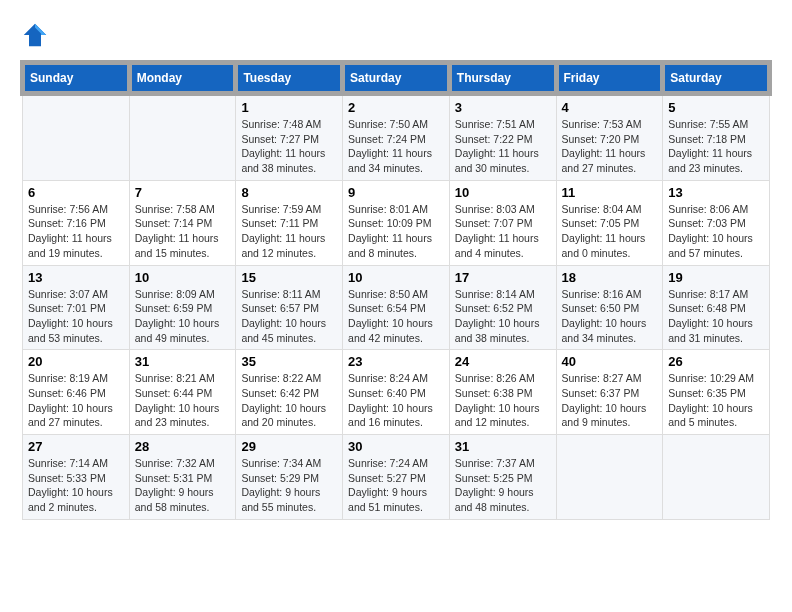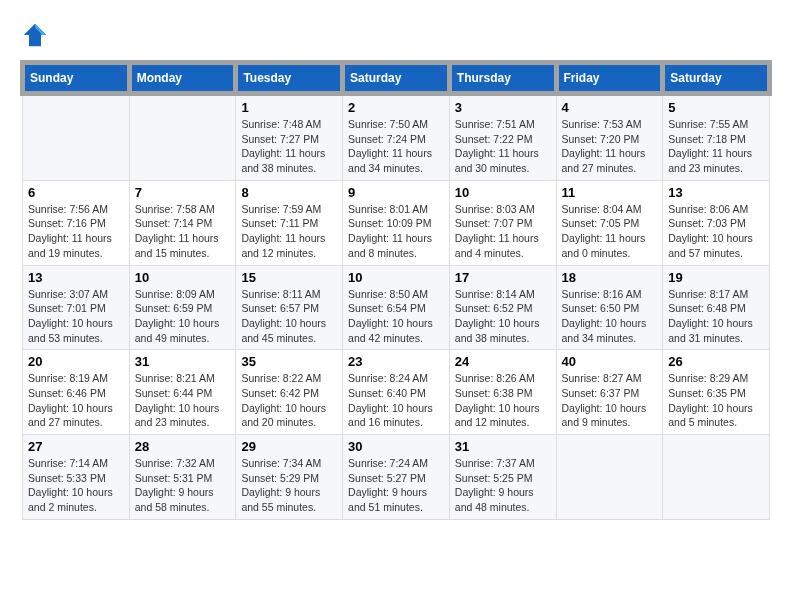--- a/index.html
+++ b/index.html
@@ -277,21 +277,21 @@
 Daylight: 10 hours and 12 minutes.</div>
         </td>
         <td>
           <span class="day-num">40</span>
           <div class="day-info">Sunrise: 8:27 AM
 Sunset: 6:37 PM
 Daylight: 10 hours and 9 minutes.</div>
         </td>
         <td>
           <span class="day-num">26</span>
-          <div class="day-info">Sunrise: 8:29 AM
+          <div class="day-info">Sunrise: 10:29 AM
 Sunset: 6:35 PM
 Daylight: 10 hours and 5 minutes.</div>
         </td>
       </tr>
       <tr>
         <td>
           <span class="day-num">27</span>
           <div class="day-info">Sunrise: 7:14 AM
 Sunset: 5:33 PM
 Daylight: 10 hours and 2 minutes.</div>

